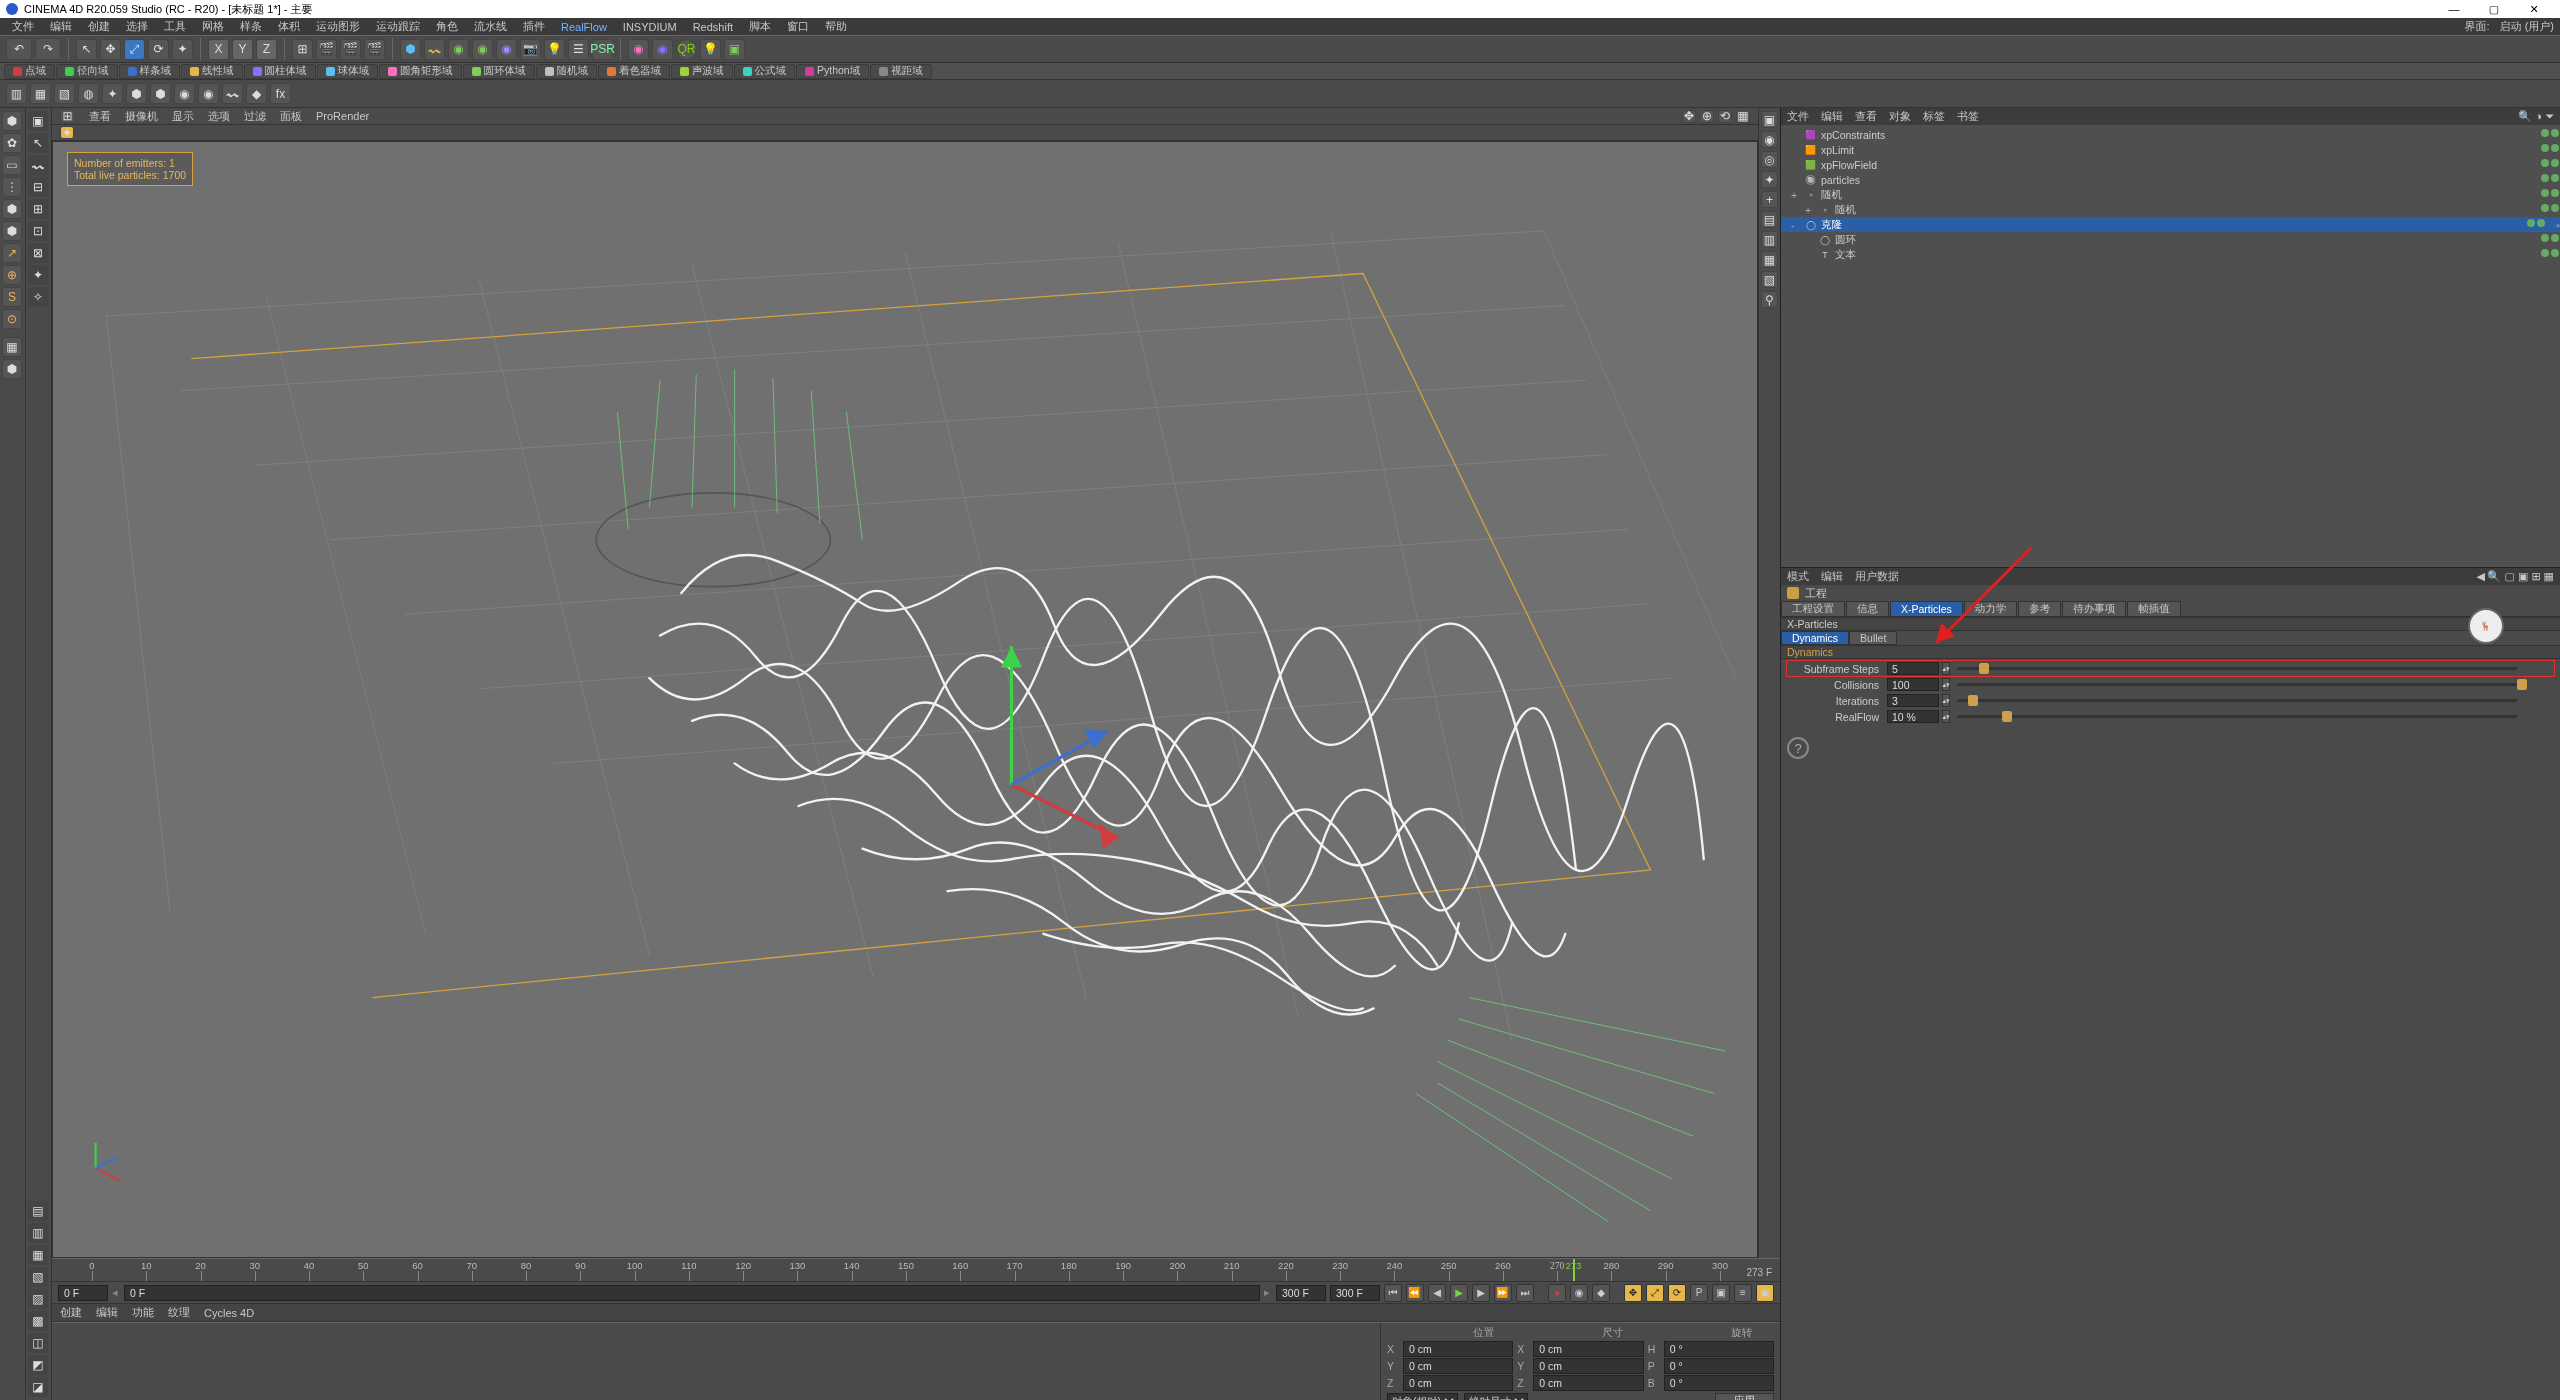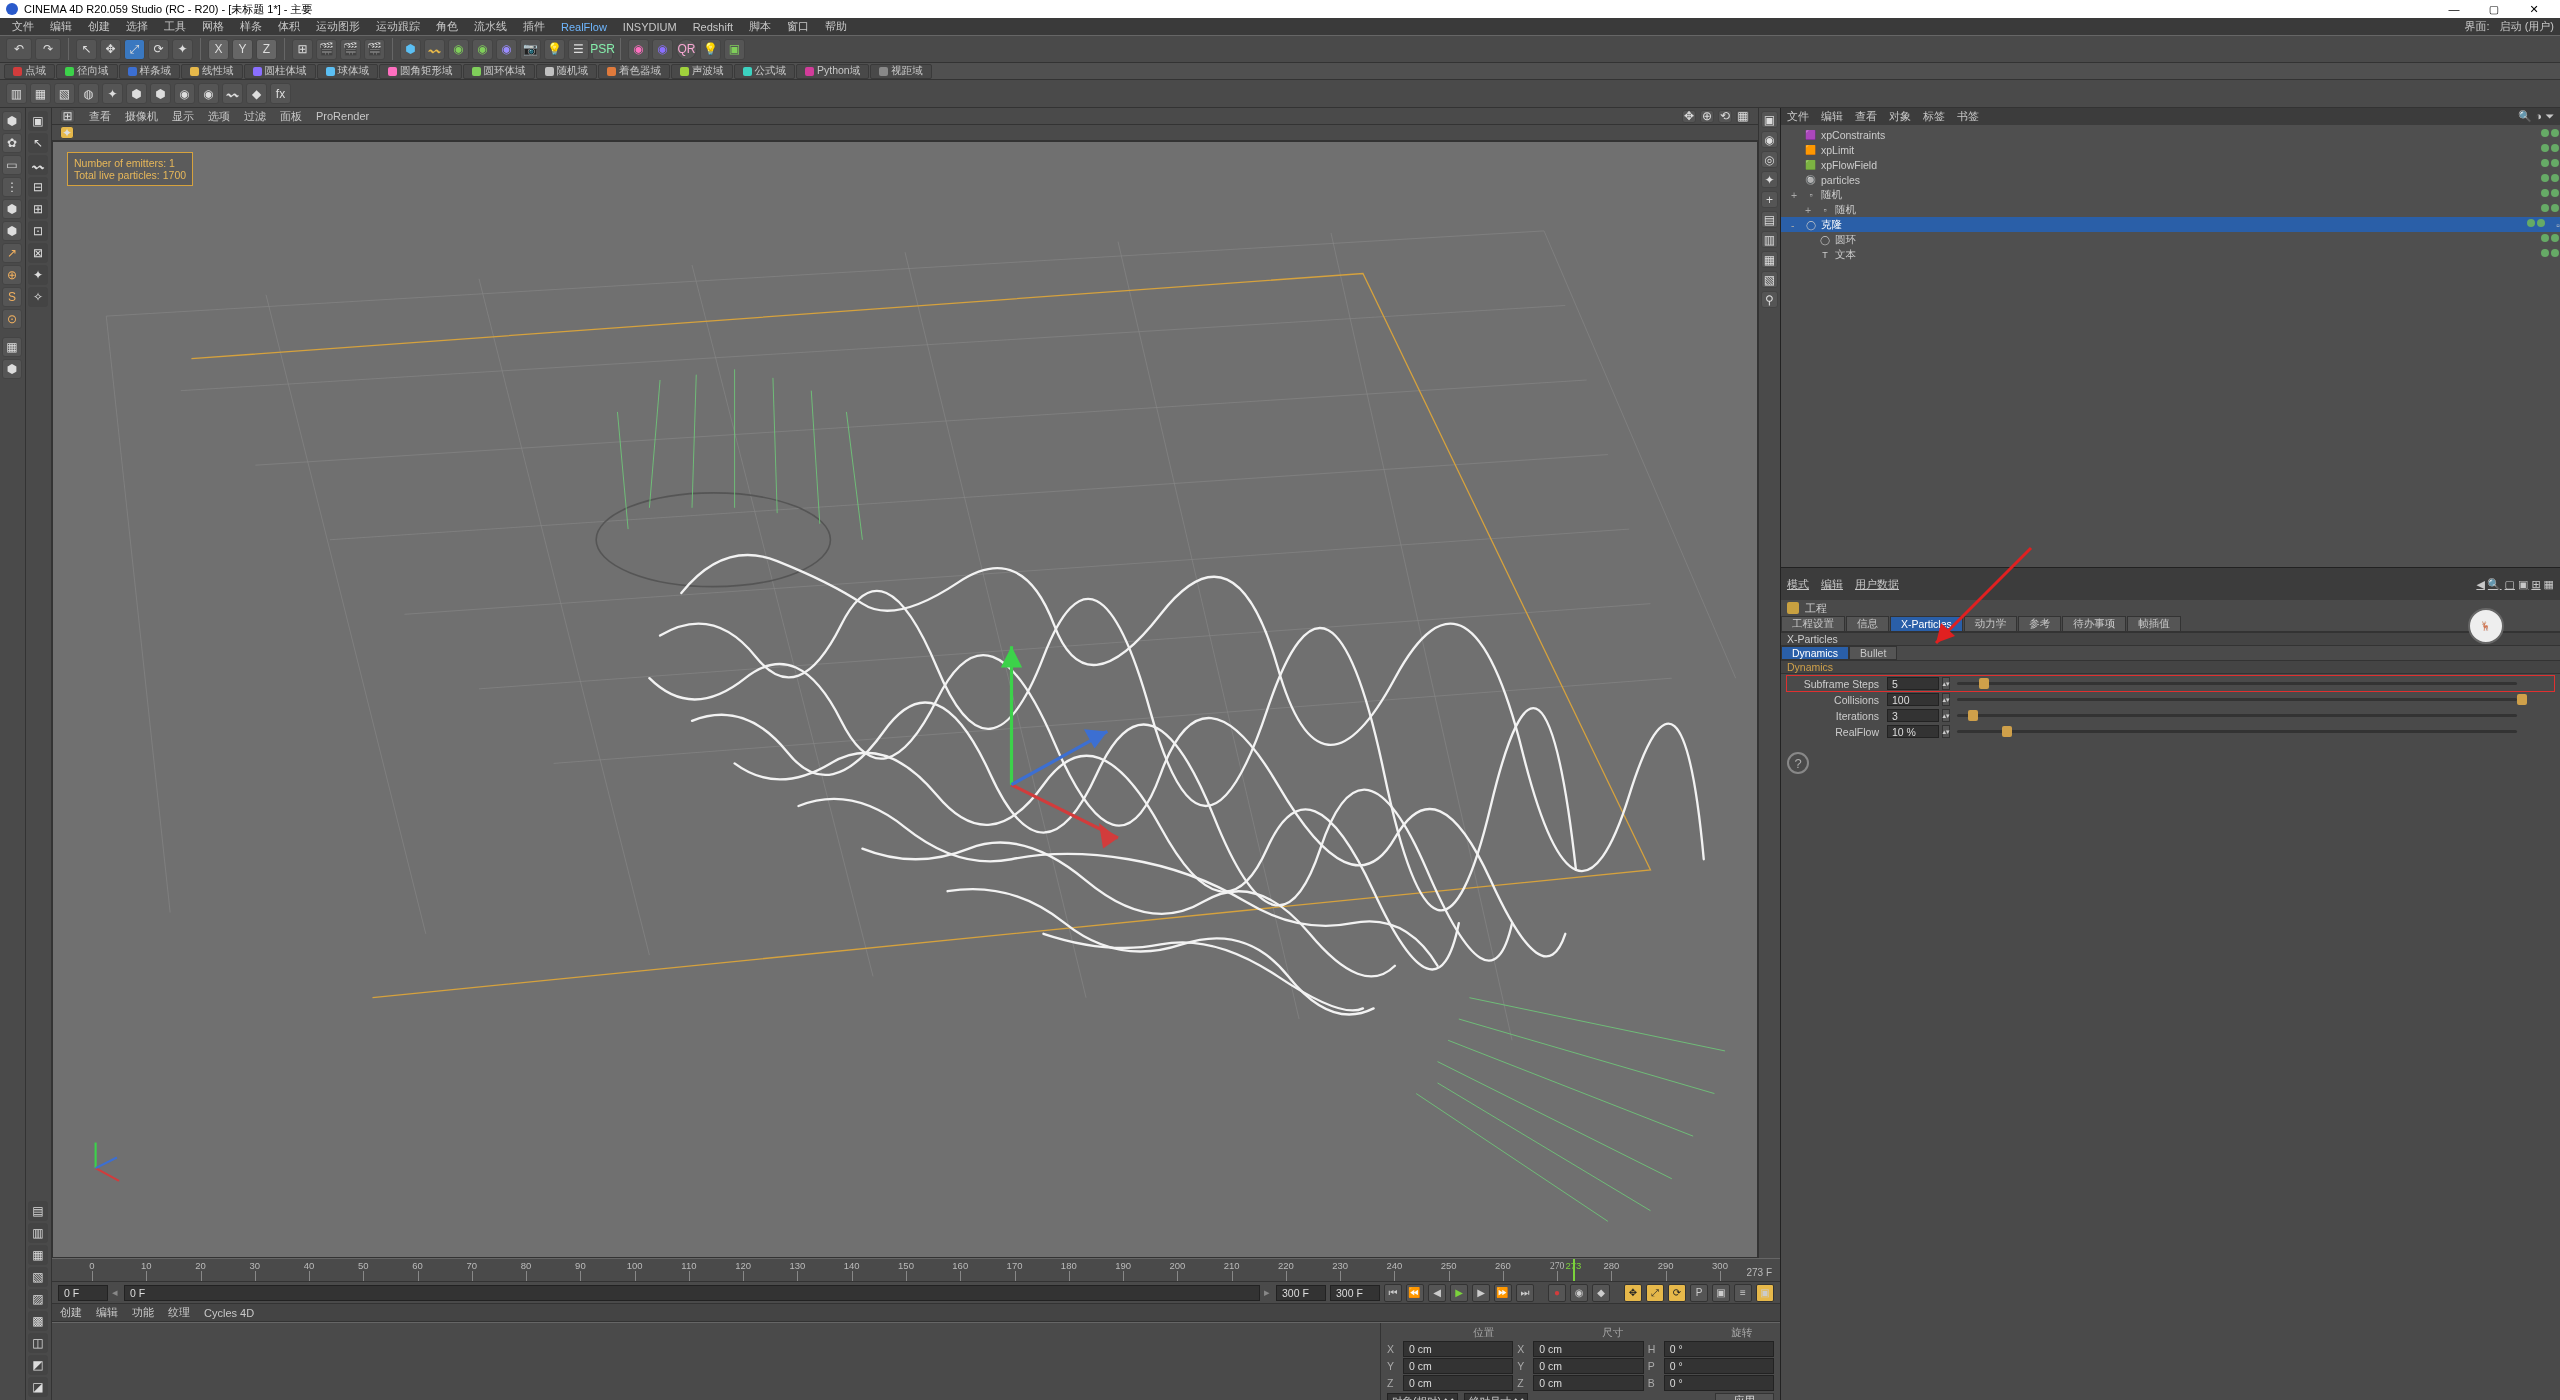--- a/index.html
+++ b/index.html
@@ -104,21 +104,21 @@
 .tog1{width:20px;height:12px;display:flex;}
 .tog1 span{width:8px;height:8px;border-radius:50%;margin:0 1px;}
 .treerow.sel{background:#2a5fa8;}
 .treerow.sel .nm{color:#fff;}
 
 
 .deer{position:absolute;right:56px;top:500px;width:36px;height:36px;border:2px solid #666;border-radius:50%;background:#eee;display:flex;align-items:center;justify-content:center;font-size:9px;color:#333;}
 
 
 .am { flex:1; display:flex; flex-direction:column; }
-.am .hdr{ height:32px; background:#3c3c3c; display:flex; align-items:center; padding:0 6px; gap:12px; font-size:11px; color:#c8c8c8;text-decoration:underline; }
+.am .hdr{ height:17px; background:#3c3c3c; display:flex; align-items:center; padding:0 6px; gap:12px; font-size:11px; color:#c8c8c8; }
 .am .hdr .r{margin-left:auto;display:flex;gap:3px;}
 .am .title{ height:16px; background:#4a4a4a; display:flex; align-items:center; gap:6px; padding:0 6px; font-size:11px; }
 .am .title .ic{width:12px;height:12px;background:#c8a040;border-radius:2px;}
 .tabrow{display:flex;background:#4a4a4a;border-bottom:1px solid #333;}
 .tabrow .tab{height:15px;padding:0 10px;font-size:10.5px;color:#c8c8c8;background:#555;border:1px solid #333;border-bottom:none;margin-right:1px;display:flex;align-items:center;}
 .tabrow .tab.active{background:#2a5fa8;color:#fff;}
 .tabrow2{display:flex;background:#4a4a4a;}
 .tabrow2 .tab{height:14px;padding:0 10px;font-size:10.5px;color:#c8c8c8;background:#555;border:1px solid #333;display:flex;align-items:center;}
 .tabrow2 .tab.active{background:#2a5fa8;color:#fff;}
 
@@ -201,21 +201,21 @@
   <span class="tbtn" style="color:#7fce5a">◉</span>
   <span class="tbtn" style="color:#7fce5a">◉</span>
   <span class="tbtn" style="color:#9a8cff">◉</span>
   <span class="tbtn">📷</span>
   <span class="tbtn">💡</span>
   <span class="tbtn">☰</span>
   <span class="tbtn" style="color:#86efac">PSR</span>
   <span class="sep"></span>
   <span class="tbtn" style="color:#ff6fc0">◉</span>
   <span class="tbtn" style="color:#8a6fff">◉</span>
-  <span class="tbtn" style="color:#f9a8d4;border-radius:50%">QR</span>
+  <span class="tbtn" style="color:#84cc16;border-radius:50%">QR</span>
   <span class="tbtn" style="color:#ffb750">💡</span>
   <span class="tbtn" style="color:#7fce5a">▣</span>
 </div>
 
 <div class="toolbar2" id="toolbar2">
     <span class="palbtn">
       <span class="dot" style="background: rgb(210, 60, 60);"></span>
       <span>点域</span>
     </span>
     <span class="palbtn">

